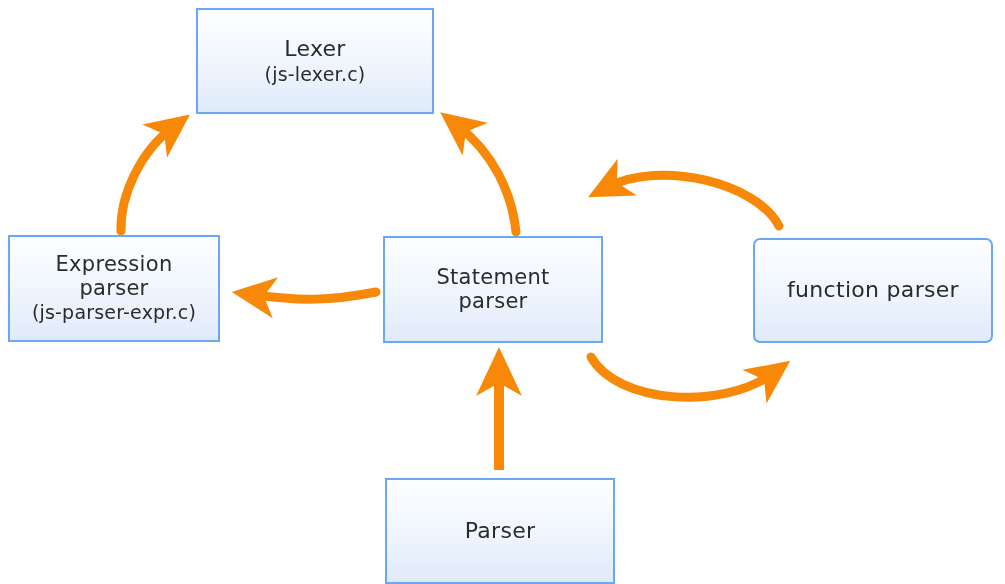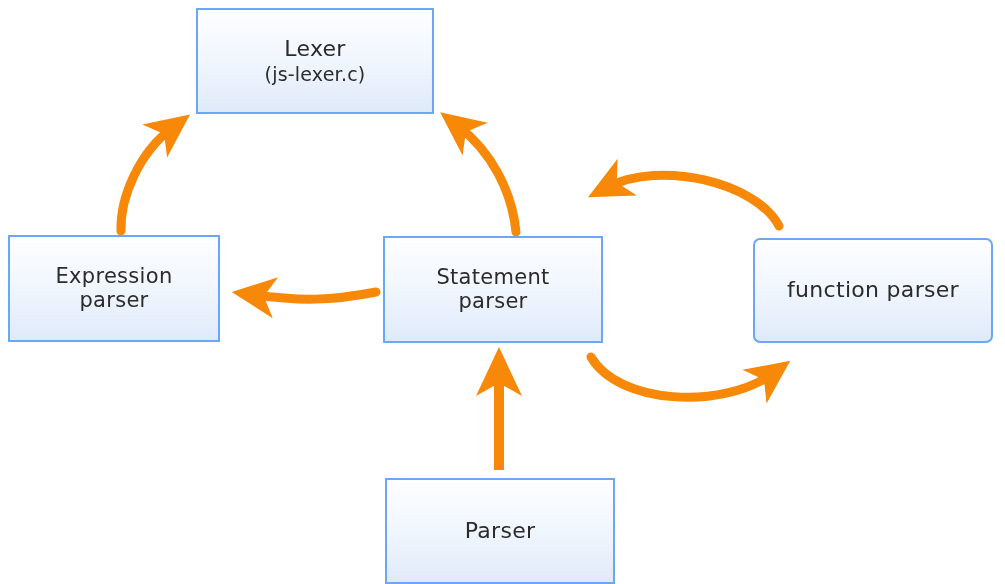--- a/index.html
+++ b/index.html
@@ -95,20 +95,21 @@
   <div class="node" style="left:196px; top:8px; width:238px; height:106px;">
     <div class="title">Lexer</div>
     <div class="sub">(js-lexer.c)</div>
   </div>
 
   <div class="node two-line" style="left:8px; top:235px; width:212px; height:107px;">
     <div class="title">
       <span class="l1">Expression</span>
       <span class="l2">parser</span>
     </div>
+    <div class="sub">(js-parser-expr.c)</div>
   </div>
 
   <div class="node two-line" style="left:383px; top:236px; width:220px; height:107px;">
     <div class="title">
       <span class="l1">Statement</span>
       <span class="l2">parser</span>
     </div>
   </div>
 
   <div class="node" style="left:753px; top:238px; width:240px; height:105px;border-radius:7px;">

